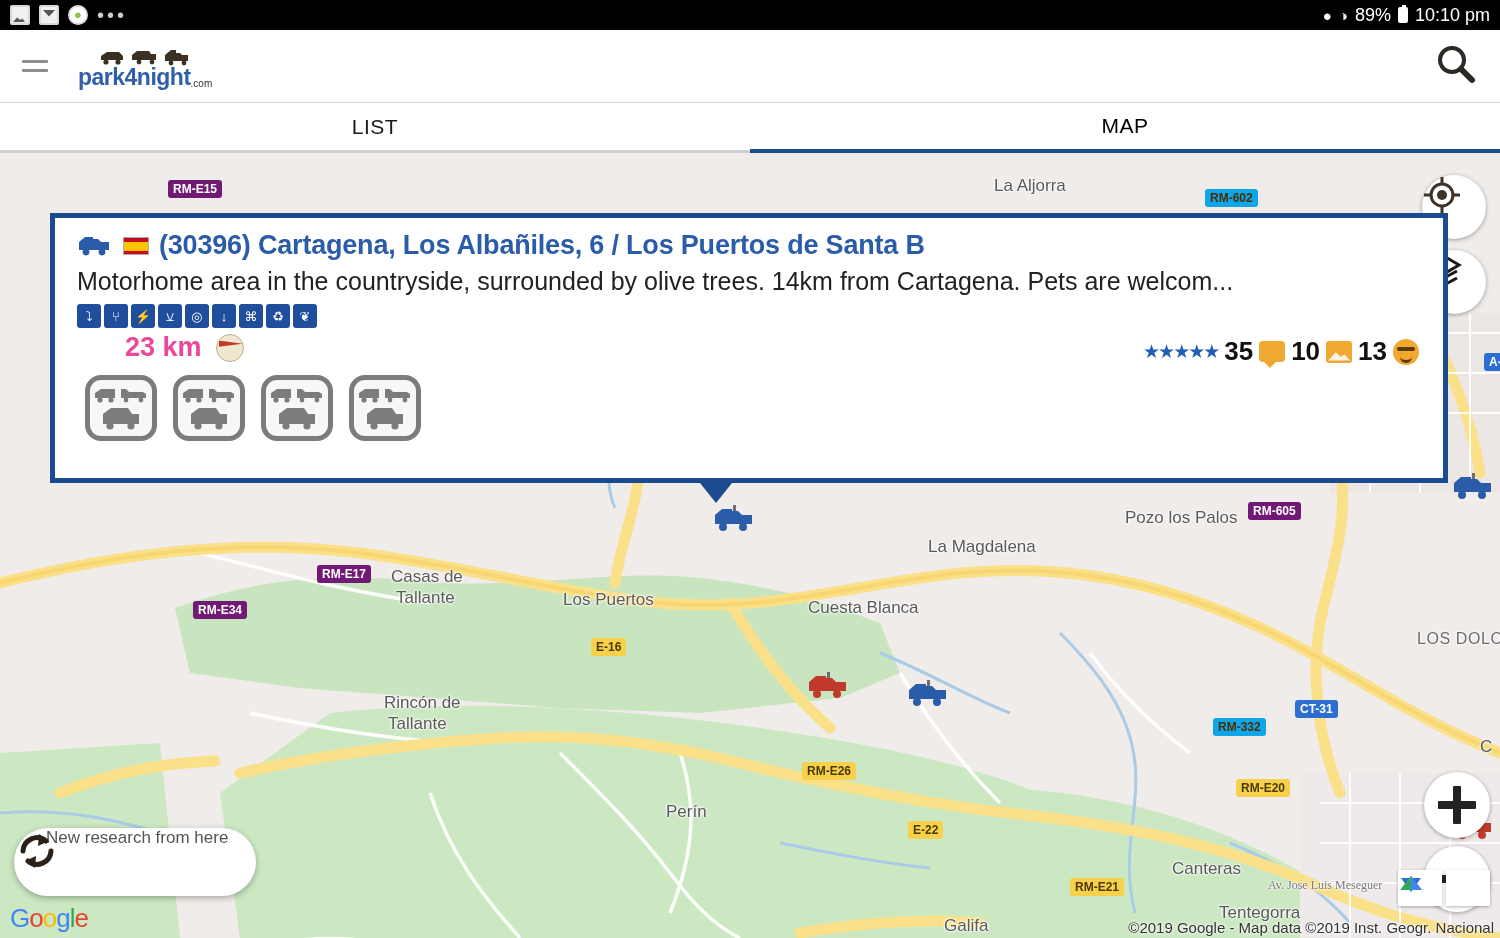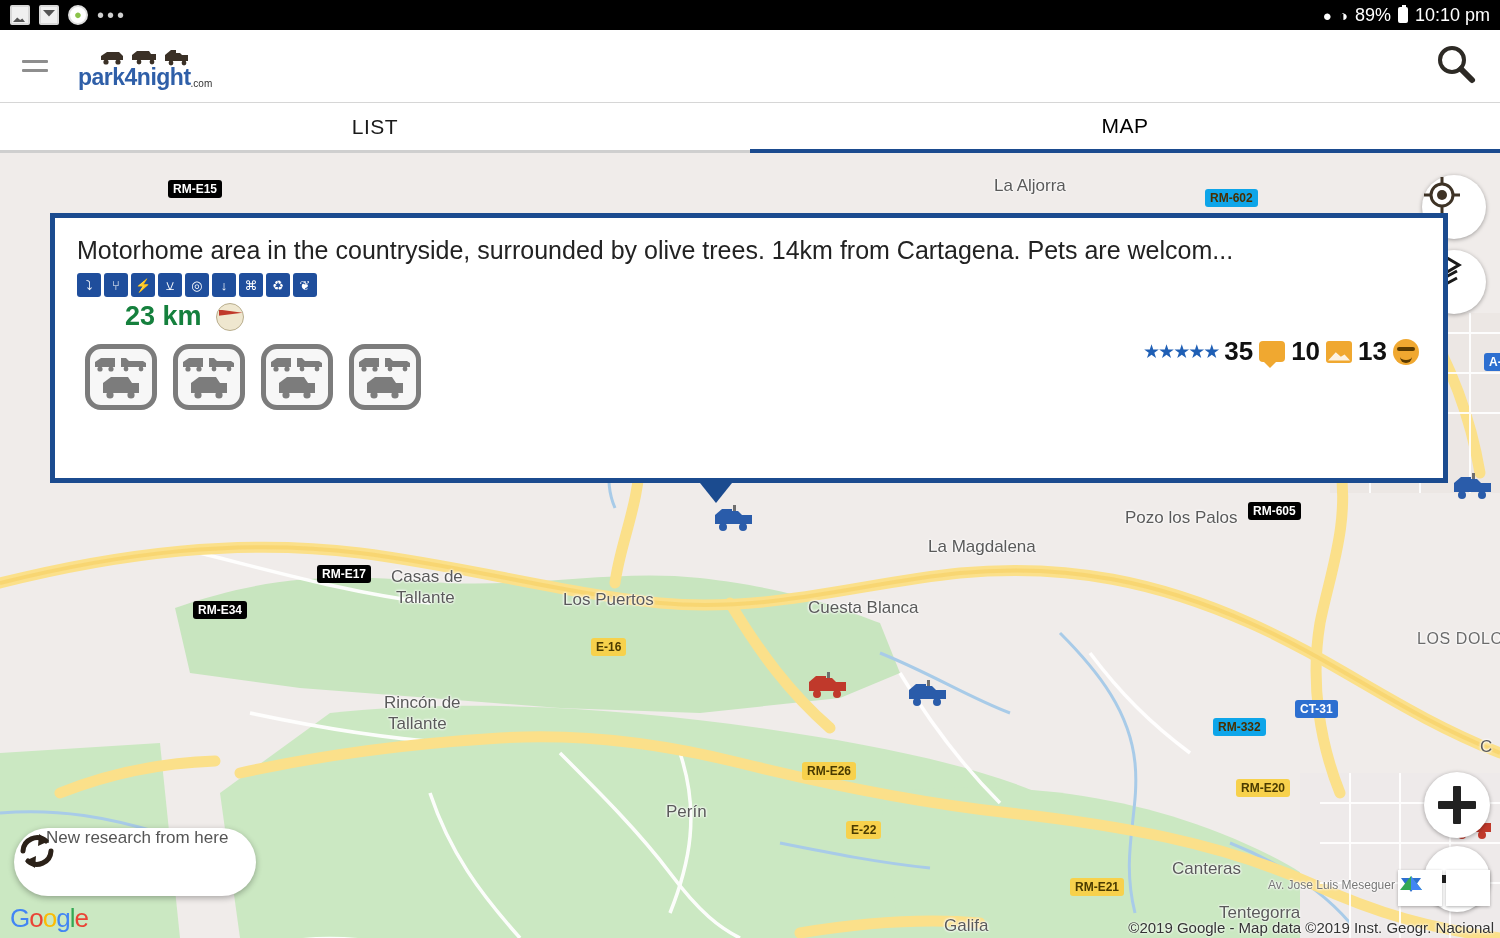--- a/index.html
+++ b/index.html
@@ -79,21 +79,21 @@
     position:absolute; font-size:16px; color:#5a5a5a; white-space:nowrap;
     text-shadow:0 0 3px #fff,0 0 3px #fff,0 0 2px #fff;
   }
   .mlabel.big { font-size:17px; }
   .mlabel.caps { font-size:16px; letter-spacing:.6px; color:#6b6b6b; }
   .mlabel.tiny { font-size:12px; color:#777; }
   .shield {
     position:absolute; font-size:12px; font-weight:bold; color:#fff;
     padding:2px 5px; border-radius:3px; white-space:nowrap;
   }
-  .shield.green { background:#000000; }
+  .shield.green { background:#701a75; }
   .shield.yellow { background:#f7d14c; color:#4a3b00; }
   .shield.orange { background:#0ea5e9; color:#4a2f00; }
   .shield.blue { background:#2d6fd0; color:#fff; }
 
   
   .pin { position:absolute; width:44px; }
   .pin .stick { width:3px; height:18px; background:#6f6f6f; margin:0 auto; }
 
   
   .circ-btn {
@@ -161,21 +161,21 @@
   .card-desc {
     font-size:25px; color:#222; margin-top:6px; white-space:nowrap; overflow:hidden;
   }
   .amenities { display:flex; gap:3px; margin-top:8px; }
   .amen {
     width:24px; height:24px; background:#1f4e9c; border-radius:3px;
     display:flex; align-items:center; justify-content:center;
     color:#fff; font-size:13px; line-height:1;
   }
   .dist-row { display:flex; align-items:center; gap:14px; margin-top:4px; padding-left:48px; }
-  .dist-text { font-size:27px; font-weight:bold; color:#15803d; }
+  .dist-text { font-size:27px; font-weight:bold; color:#ec4899; }
   .compass {
     width:28px; height:28px; border-radius:50%; background:#efe7cf;
     border:1px solid #b9ae8e; position:relative; overflow:hidden;
   }
   .compass::before {
     content:""; position:absolute; left:2px; top:6px; width:24px; height:9px;
     background:#c0392b; clip-path:polygon(0 0,100% 35%,0 70%);
   }
   .ratings {
     position:absolute; right:24px; top:118px; display:flex; align-items:center; gap:6px;
@@ -353,39 +353,39 @@
         <div class="mlabel big" style="left: 928px; top: 384px;">La Magdalena</div>
         <div class="mlabel big" style="left: 391px; top: 414px;">Casas de</div>
         <div class="mlabel big" style="left: 396px; top: 435px;">Tallante</div>
         <div class="mlabel big" style="left: 563px; top: 437px;">Los Puertos</div>
         <div class="mlabel big" style="left: 808px; top: 445px;">Cuesta Blanca</div>
         <div class="mlabel caps" style="left: 1417px; top: 477px;">LOS DOLORE</div>
         <div class="mlabel big" style="left: 384px; top: 540px;">Rincón de</div>
         <div class="mlabel big" style="left: 388px; top: 561px;">Tallante</div>
         <div class="mlabel big" style="left: 666px; top: 649px;">Perín</div>
         <div class="mlabel big" style="left: 1172px; top: 706px;">Canteras</div>
-        <div class="mlabel tiny" style="left: 1268px; top: 725px;">Av. Jose Luis Meseguer</div>
+        <div class="mlabel tiny" style="left: 1268px; top: 725px; font-family: Liberation Serif, serif;">Av. Jose Luis Meseguer</div>
         <div class="mlabel big" style="left: 1219px; top: 750px;">Tentegorra</div>
         <div class="mlabel big" style="left: 944px; top: 763px;">Galifa</div>
         <div class="mlabel big" style="left: 1480px; top: 584px;">C</div>
       </div>
 
     <div id="shields">
         <div class="shield green" style="left: 168px; top: 27px;">RM-E15</div>
         <div class="shield orange" style="left: 1205px; top: 36px;">RM-602</div>
         <div class="shield blue" style="left: 1484px; top: 200px;">A-3</div>
         <div class="shield green" style="left: 1248px; top: 349px;">RM-605</div>
         <div class="shield green" style="left: 317px; top: 412px;">RM-E17</div>
         <div class="shield green" style="left: 193px; top: 448px;">RM-E34</div>
         <div class="shield yellow" style="left: 591px; top: 485px;">E-16</div>
         <div class="shield blue" style="left: 1295px; top: 547px;">CT-31</div>
         <div class="shield orange" style="left: 1213px; top: 565px;">RM-332</div>
         <div class="shield yellow" style="left: 802px; top: 609px;">RM-E26</div>
         <div class="shield yellow" style="left: 1236px; top: 626px;">RM-E20</div>
-        <div class="shield yellow" style="left: 846px; top: 668px;">E-22</div>
+        <div class="shield yellow" style="left: 908px; top: 668px;">E-22</div>
         <div class="shield yellow" style="left: 1070px; top: 725px;">RM-E21</div>
       </div>
 
     <div id="markers">
         <div class="pin" style="left: 712px; top: 352px;">
           <svg width="44" height="28" viewBox="0 0 44 28">
             <path d="M3 19h17V4H10L3 10z" fill="#2a5caa"></path>
             <path d="M20 19h20V10H30l-4-4h-6z" fill="#2a5caa"></path>
             <circle cx="11" cy="22" r="4" fill="#2a5caa"></circle>
             <circle cx="31" cy="22" r="4" fill="#2a5caa"></circle>
@@ -482,20 +482,30 @@
         </svg>
       </div>
     </div>
 
     <div class="map-credit">©2019 Google - Map data ©2019 Inst. Geogr. Nacional</div>
   </div>
 
   <div class="card-pointer"></div>
   <div class="info-card">
     <div class="card-inner">
+      <div class="card-title-row">
+        <svg width="36" height="24" viewBox="0 0 36 24">
+          <path d="M2 16h14V3H8L2 8z" fill="#2a5caa"></path>
+          <path d="M16 16h16V8h-8l-3-3h-5z" fill="#2a5caa"></path>
+          <circle cx="9" cy="18" r="3.4" fill="#2a5caa"></circle>
+          <circle cx="25" cy="18" r="3.4" fill="#2a5caa"></circle>
+        </svg>
+        <span class="flag-es"></span>
+        <span class="card-title">(30396) Cartagena, Los Albañiles, 6 / Los Puertos de Santa B</span>
+      </div>
       <div class="card-desc">Motorhome area in the countryside, surrounded by olive trees. 14km from Cartagena. Pets are welcom...</div>
       <div class="amenities" id="amenities">
           <div class="amen">⤵</div>
           <div class="amen">⑂</div>
           <div class="amen">⚡</div>
           <div class="amen">⚺</div>
           <div class="amen">◎</div>
           <div class="amen">↓</div>
           <div class="amen">⌘</div>
           <div class="amen">♻</div>

